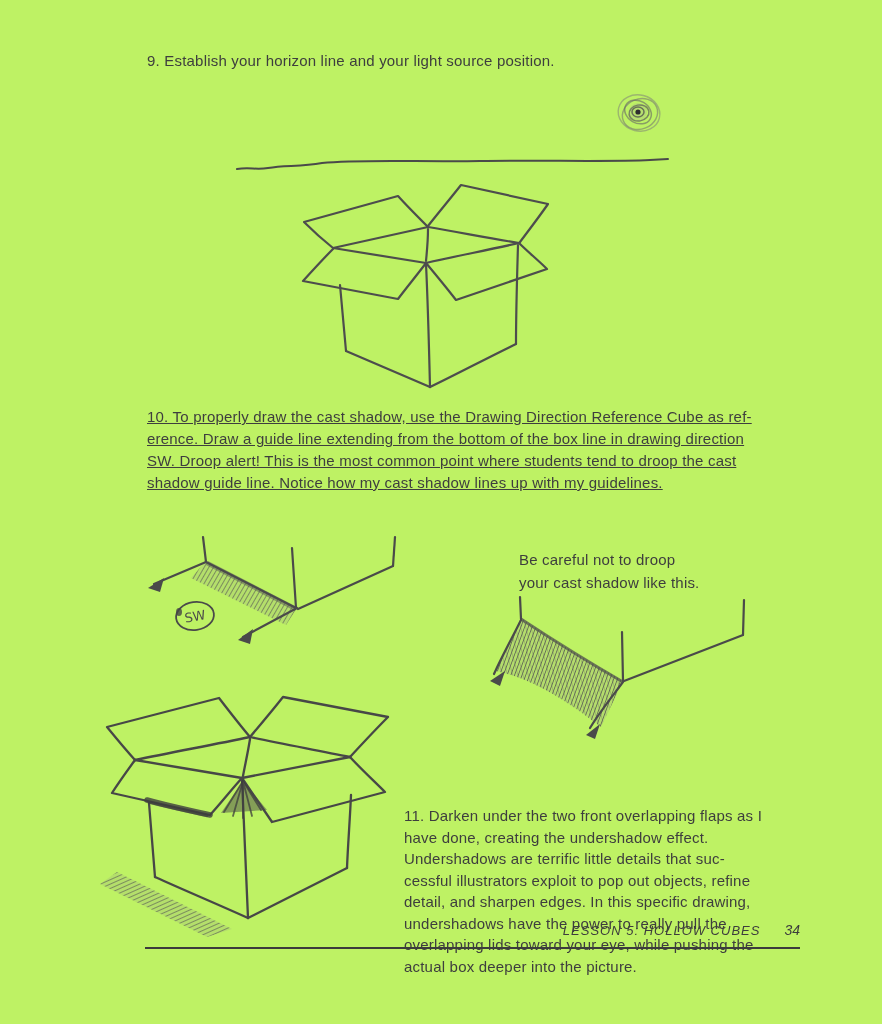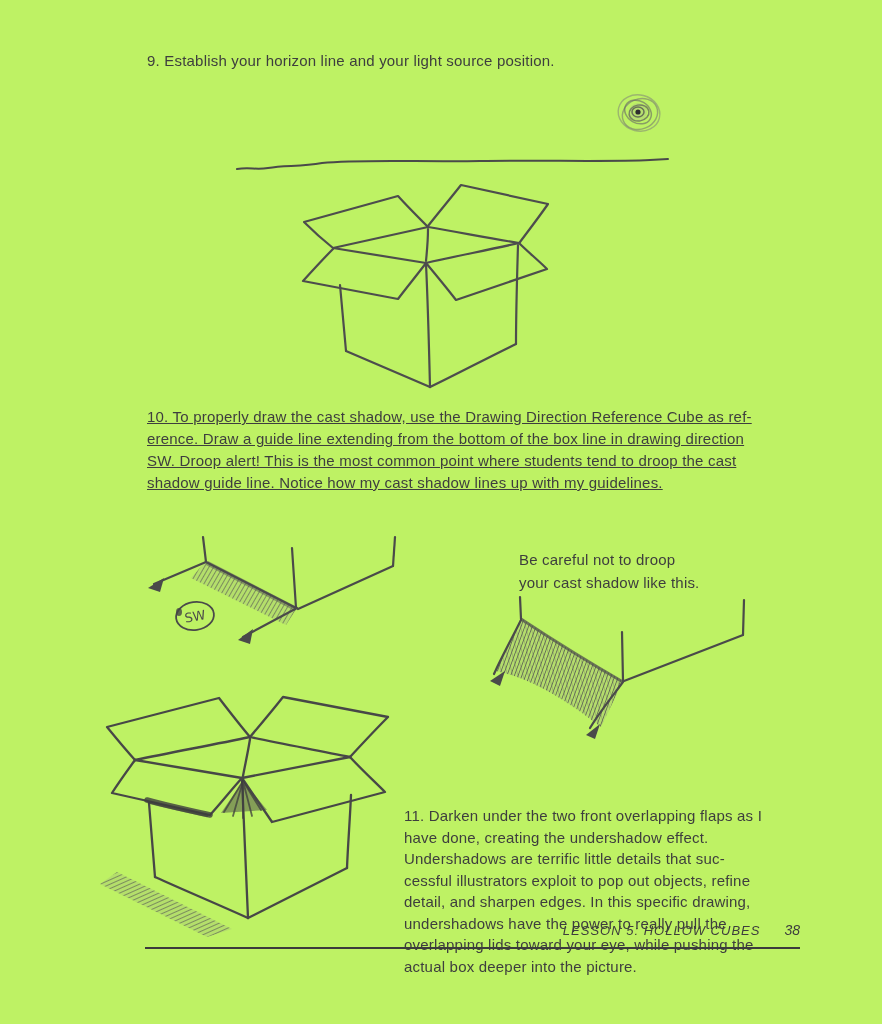--- a/index.html
+++ b/index.html
@@ -201,16 +201,16 @@
 Undershadows are terrific little details that suc-
 cessful illustrators exploit to pop out objects, refine
 detail, and sharpen edges. In this specific drawing,
 undershadows have the power to really pull the
 overlapping lids toward your eye, while pushing the
 actual box deeper into the picture.</div>
 
   <div class="footer-rule"></div>
   <div class="footer">
     <span>LESSON 5: HOLLOW CUBES</span>
-    <span class="pagenum">38</span>
+    <span class="pagenum">34</span>
   </div>
 
 </div>
 
 </body></html>

